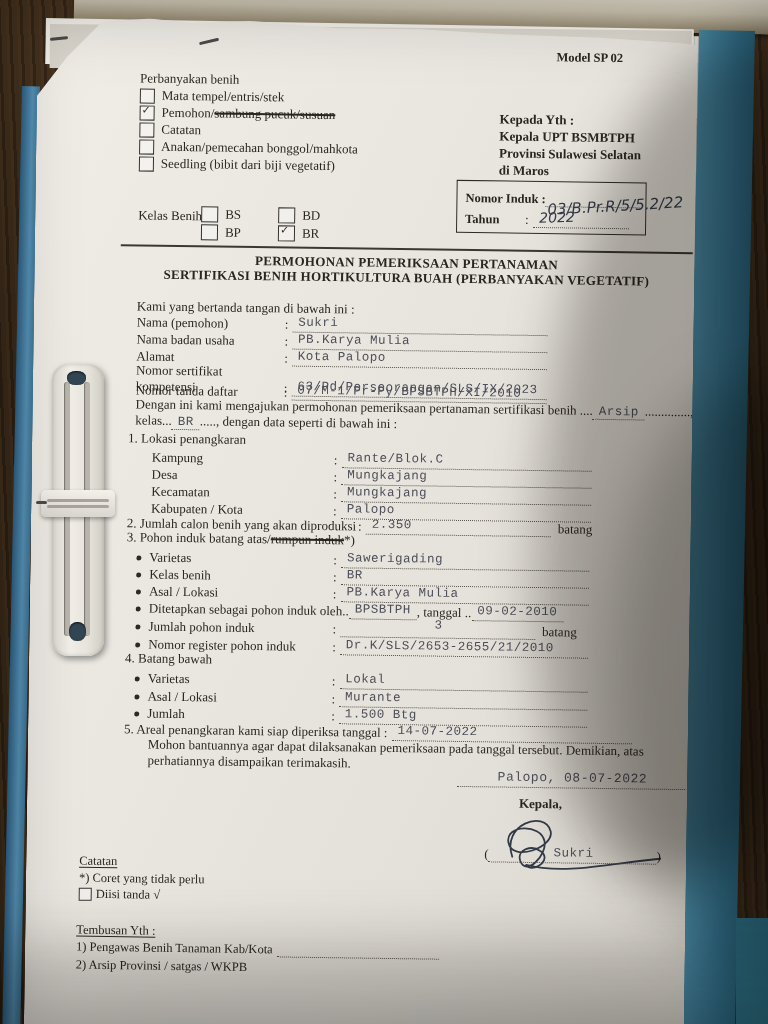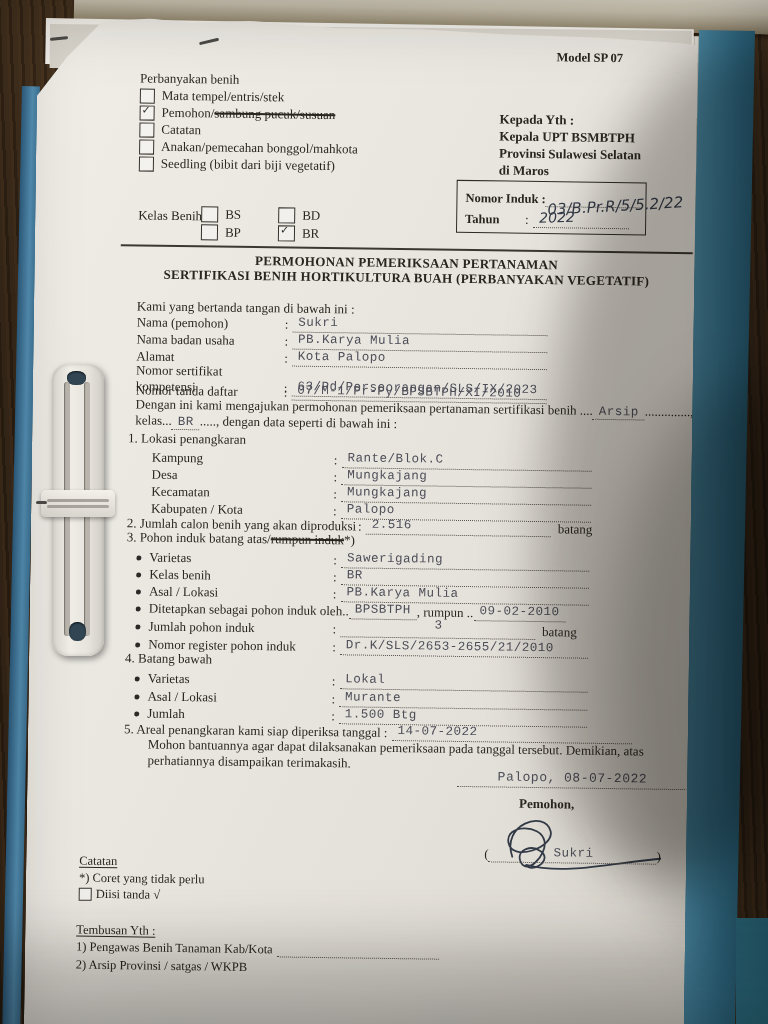--- a/index.html
+++ b/index.html
@@ -89,21 +89,21 @@
   <div class="plank-top"></div>
   <div class="folder-left"></div>
   <div class="pagestack-right"></div>
   <div class="folder-right"></div>
   <div class="folder-corner"></div>
   <div class="undersheet u1"></div>
   <div class="undersheet u2"></div>
 
   <div class="paper">
 
-    <div class="abs b" style="left:519px; top:28px; font-size:12.5px;">Model SP 07</div>
+    <div class="abs b" style="left:519px; top:28px; font-size:12.5px;">Model SP 02</div>
 
     <div class="abs" style="left:103px; top:55px;">Perbanyakan benih</div>
 
     <div class="cbrow" style="left:103px; top:72px;">
       <span class="cb">
           <span class="mark"></span>
         </span>
       <span><span>Mata tempel/entris/stek</span><span class="strike"></span></span>
     </div>
     <div class="cbrow" style="left:103px; top:89px;">
@@ -236,21 +236,21 @@
     </div>
     <div class="fieldrow" style="left:120px; top:482px;">
       <span class="fl" style="width:180px;">Kabupaten / Kota</span>
       <span class="fc">:</span>
       <span class="fv" style="width:240px;"><span class="typed">Palopo</span></span>
     </div>
 
     <div class="fieldrow" style="left:96px; top:497px;">
       <span class="fl">2. Jumlah calon benih yang akan diproduksi</span>
       <span class="fc">:</span>
-      <span class="fv" style="width:175px;"><span class="typed">2.516</span></span>
+      <span class="fv" style="width:175px;"><span class="typed">2.350</span></span>
       <span style="padding-left:7px;">batang</span>
     </div>
 
     <div class="abs" style="left:96px; top:514px;">
       <span>3. Pohon induk batang atas/</span><span class="strike">rumpun induk</span><span>*)</span>
     </div>
     <div class="fieldrow" style="left:106px; top:531px;">
       <span class="blt"></span>
       <span class="fl" style="width:182px;">Varietas</span>
       <span class="fc">:</span>
@@ -265,21 +265,21 @@
     <div class="fieldrow" style="left:106px; top:565px;">
       <span class="blt"></span>
       <span class="fl" style="width:182px;">Asal / Lokasi</span>
       <span class="fc">:</span>
       <span class="fv" style="width:238px;"><span class="typed">PB.Karya Mulia</span></span>
     </div>
     <div class="fieldrow" style="left:106px; top:582px;">
       <span class="blt"></span>
       <span>Ditetapkan sebagai pohon induk oleh..</span>
       <span class="dotted-inline"><span class="typed">BPSBTPH</span></span>
-      <span>, rumpun ..</span>
+      <span>, tanggal ..</span>
       <span class="dotted-inline"><span class="typed">09-02-2010</span></span>
     </div>
     <div class="fieldrow" style="left:106px; top:600px;">
       <span class="blt"></span>
       <span class="fl" style="width:182px;">Jumlah pohon induk</span>
       <span class="fc">:</span>
       <span class="fv" style="width:185px; text-align:center;"><span class="typed" style="position:relative; bottom:3px;">3</span></span>
       <span style="padding-left:7px;">batang</span>
     </div>
     <div class="fieldrow" style="left:106px; top:618px;">
@@ -313,21 +313,21 @@
       <span class="fl">5. Areal penangkaran kami siap diperiksa tanggal :</span>
       <span class="fv" style="width:230px; margin-left:4px;"><span class="typed">14-07-2022</span></span>
     </div>
 
     <div class="abs" style="left:120px; top:721px;">Mohon bantuannya agar dapat dilaksanakan pemeriksaan pada tanggal tersebut. Demikian, atas</div>
     <div class="abs" style="left:120px; top:737px;">perhatiannya disampaikan terimakasih.</div>
 
     <div class="abs" style="left:430px; top:748px;">
       <span class="fv" style="display:inline-block; width:218px; text-align:center;"><span class="typed" style="font-size:13px;">Palopo, 08-07-2022</span></span>
     </div>
-    <div class="abs b" style="left:492px; top:775px;">Pemohon,</div>
+    <div class="abs b" style="left:492px; top:775px;">Kepala,</div>
 
     <svg class="sig" style="left:448px; top:786px;" width="195" height="74" viewBox="0 0 195 74">
       <path d="M38,50 C26,18 70,2 76,24 C80,40 38,56 34,36 C30,18 66,16 70,34 C73,48 52,70 46,54 C42,42 58,38 66,44 C78,52 62,64 54,60 M52,58 C92,68 142,54 186,50" fill="none" stroke="#333a47" stroke-width="1.8" stroke-linecap="round"></path>
     </svg>
 
     <div class="fieldrow" style="left:458px; top:823px;">
       <span>(</span>
       <span class="fv" style="width:158px; text-align:center;"><span class="typed">Sukri</span></span>
       <span>)</span>
     </div>

